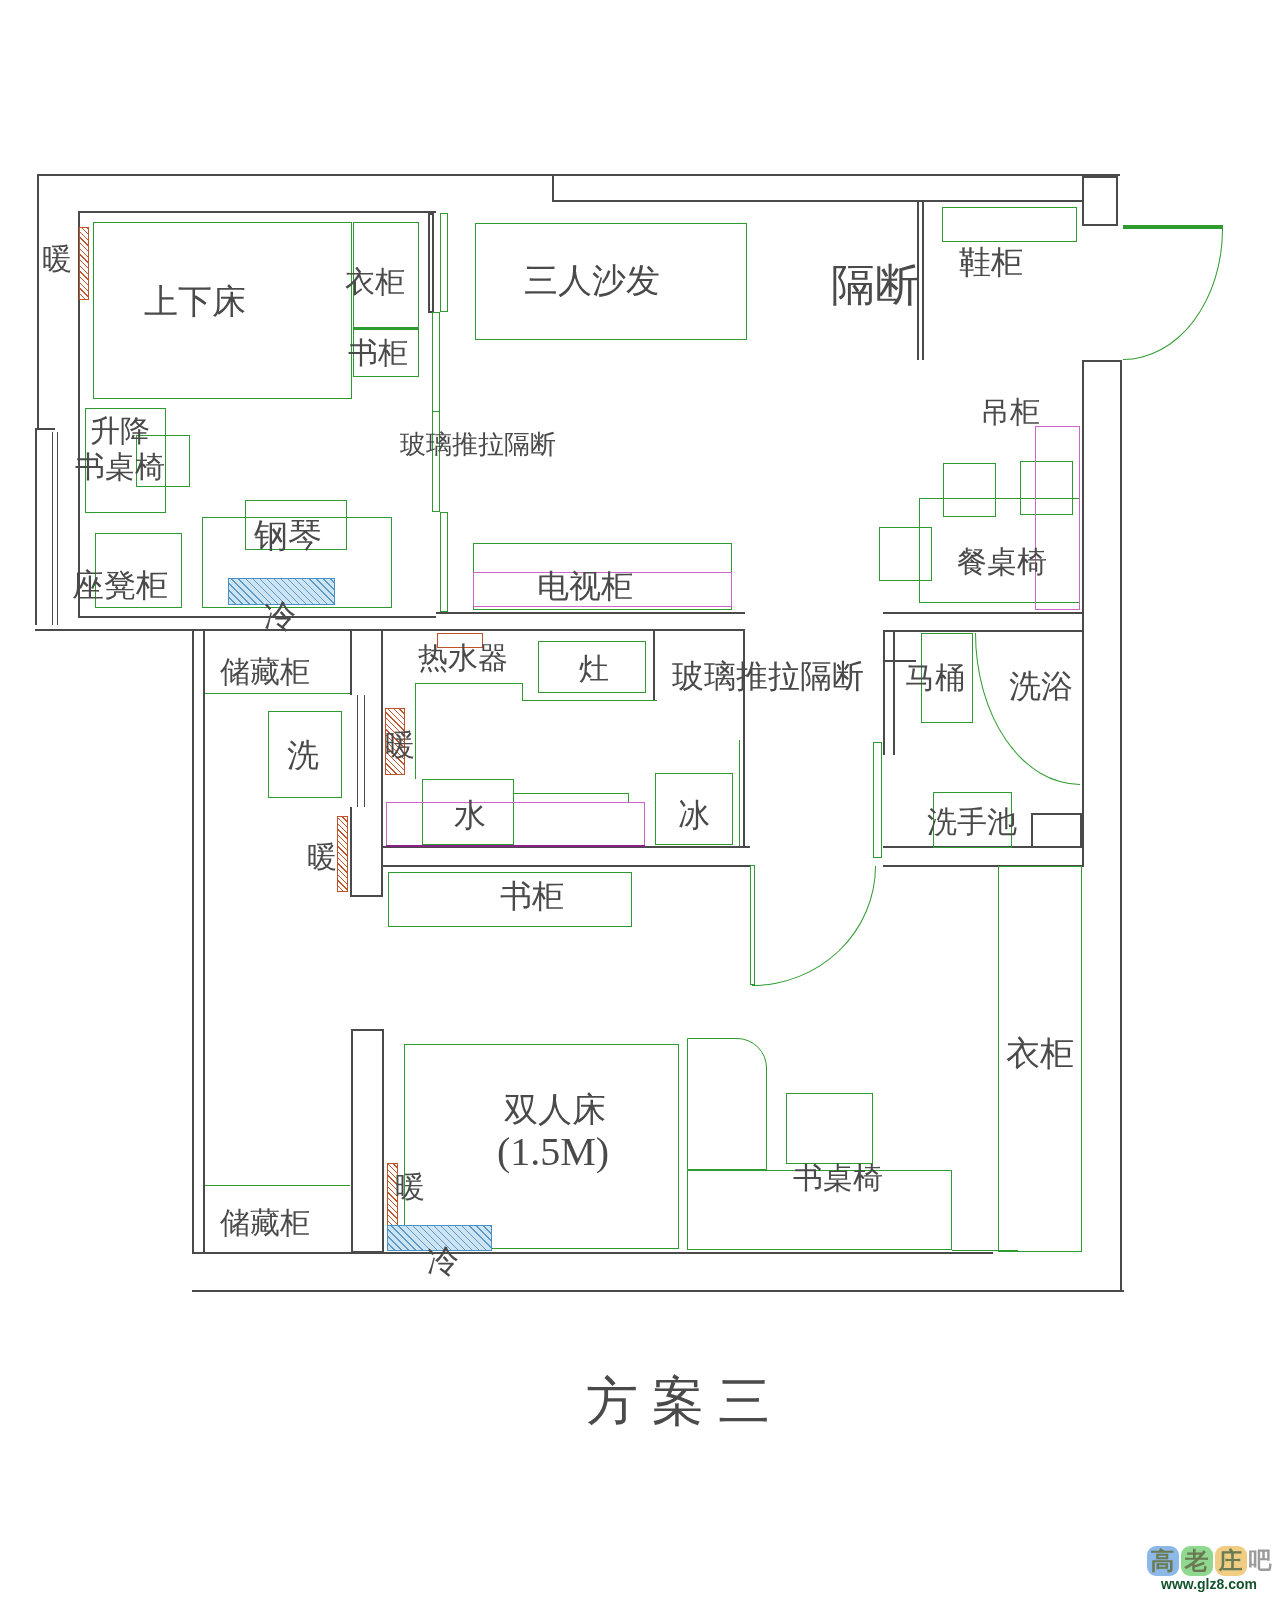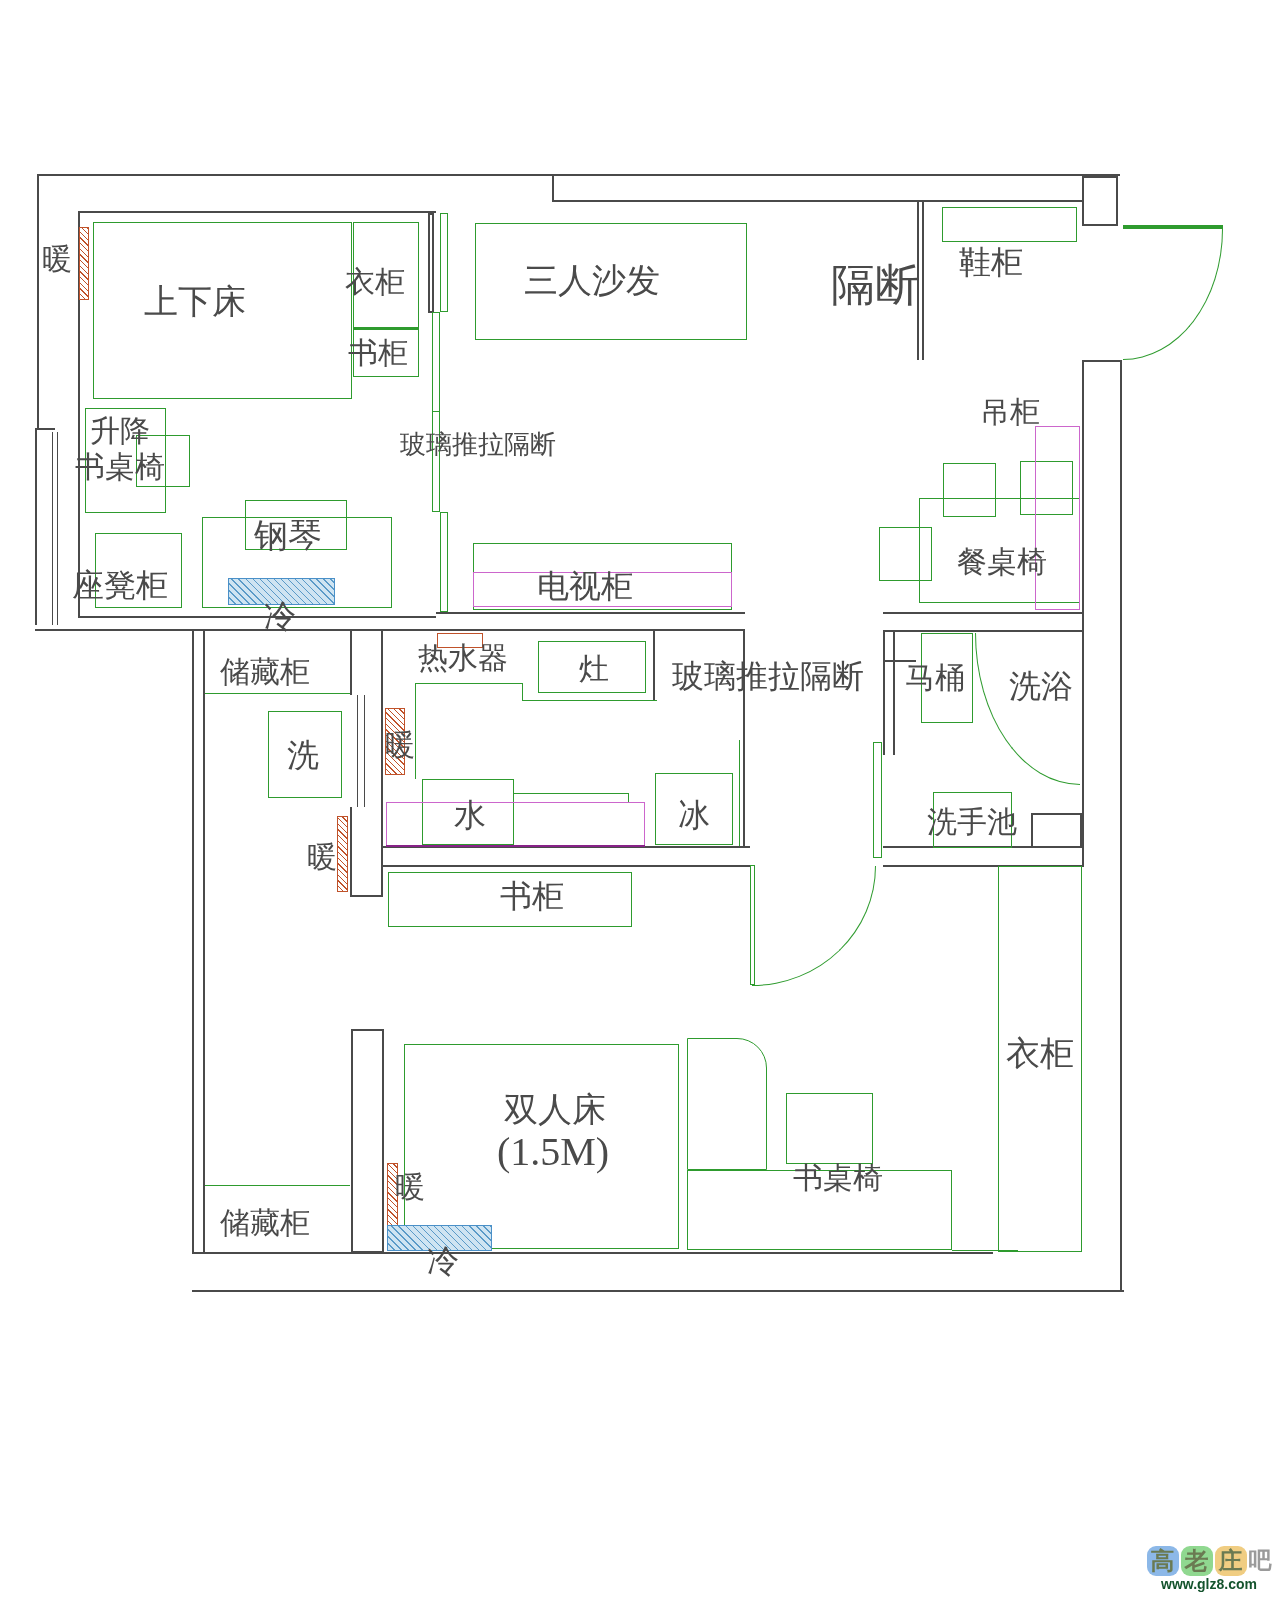--- a/index.html
+++ b/index.html
@@ -179,20 +179,21 @@
       <div class="plan-label" style="left: 322px; top: 856px; font-size: 30px;">暖</div>
       <div class="plan-label" style="left: 532px; top: 897px; font-size: 32px;">书柜</div>
       <div class="plan-label" style="left: 555px; top: 1110px; font-size: 34px;">双人床</div>
       <div class="plan-label" style="left: 553px; top: 1152px; font-size: 40px;">(1.5M)</div>
       <div class="plan-label" style="left: 1040px; top: 1054px; font-size: 34px;">衣柜</div>
       <div class="plan-label" style="left: 838px; top: 1177px; font-size: 30px;">书桌椅</div>
       <div class="plan-label" style="left: 410px; top: 1186px; font-size: 30px;">暖</div>
       <div class="plan-label" style="left: 265px; top: 1222px; font-size: 30px;">储藏柜</div>
       <div class="plan-label" style="left: 443px; top: 1262px; font-size: 32px;">冷</div>
     </div>
+  <div class="title">方案三</div>
   <div class="watermark">
     <div class="wm-tiles" id="wm-tiles">
         <span class="wm-tile" style="background: rgb(140, 184, 232);">高</span>
         <span class="wm-tile" style="background: rgb(144, 216, 144);">老</span>
         <span class="wm-tile" style="background: rgb(240, 205, 130);">庄</span>
         <span class="wm-suffix">吧</span>
       </div>
     <div class="wm-url">www.glz8.com</div>
   </div>
 </div>

